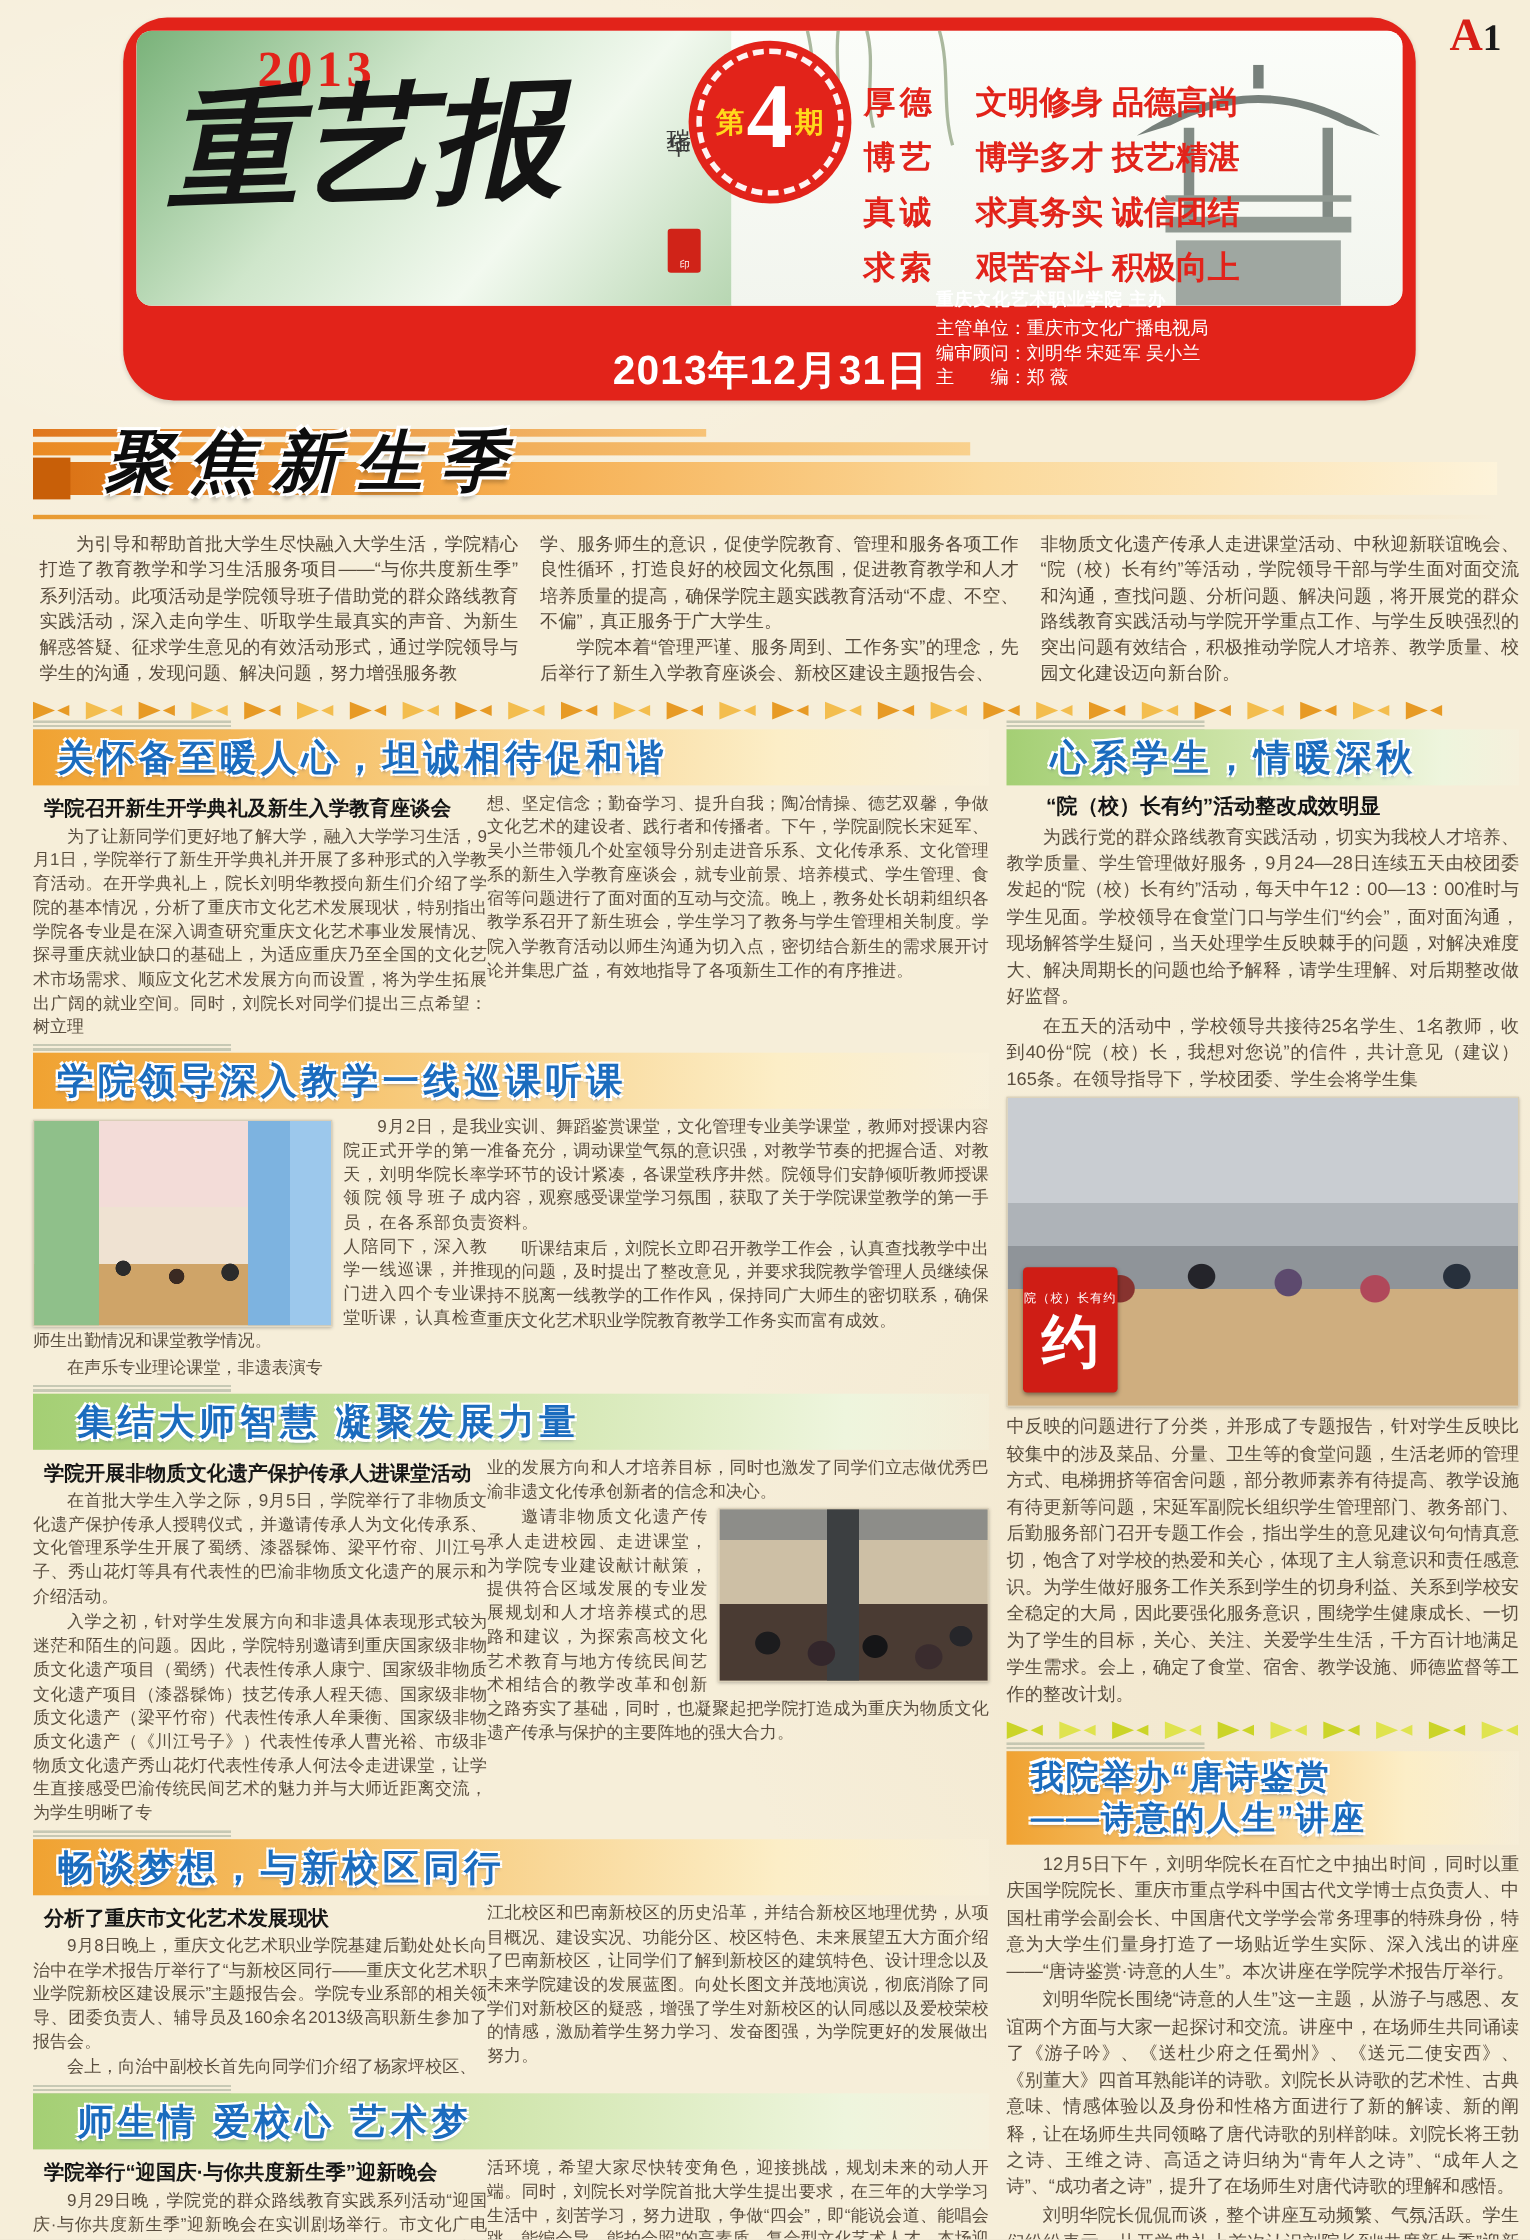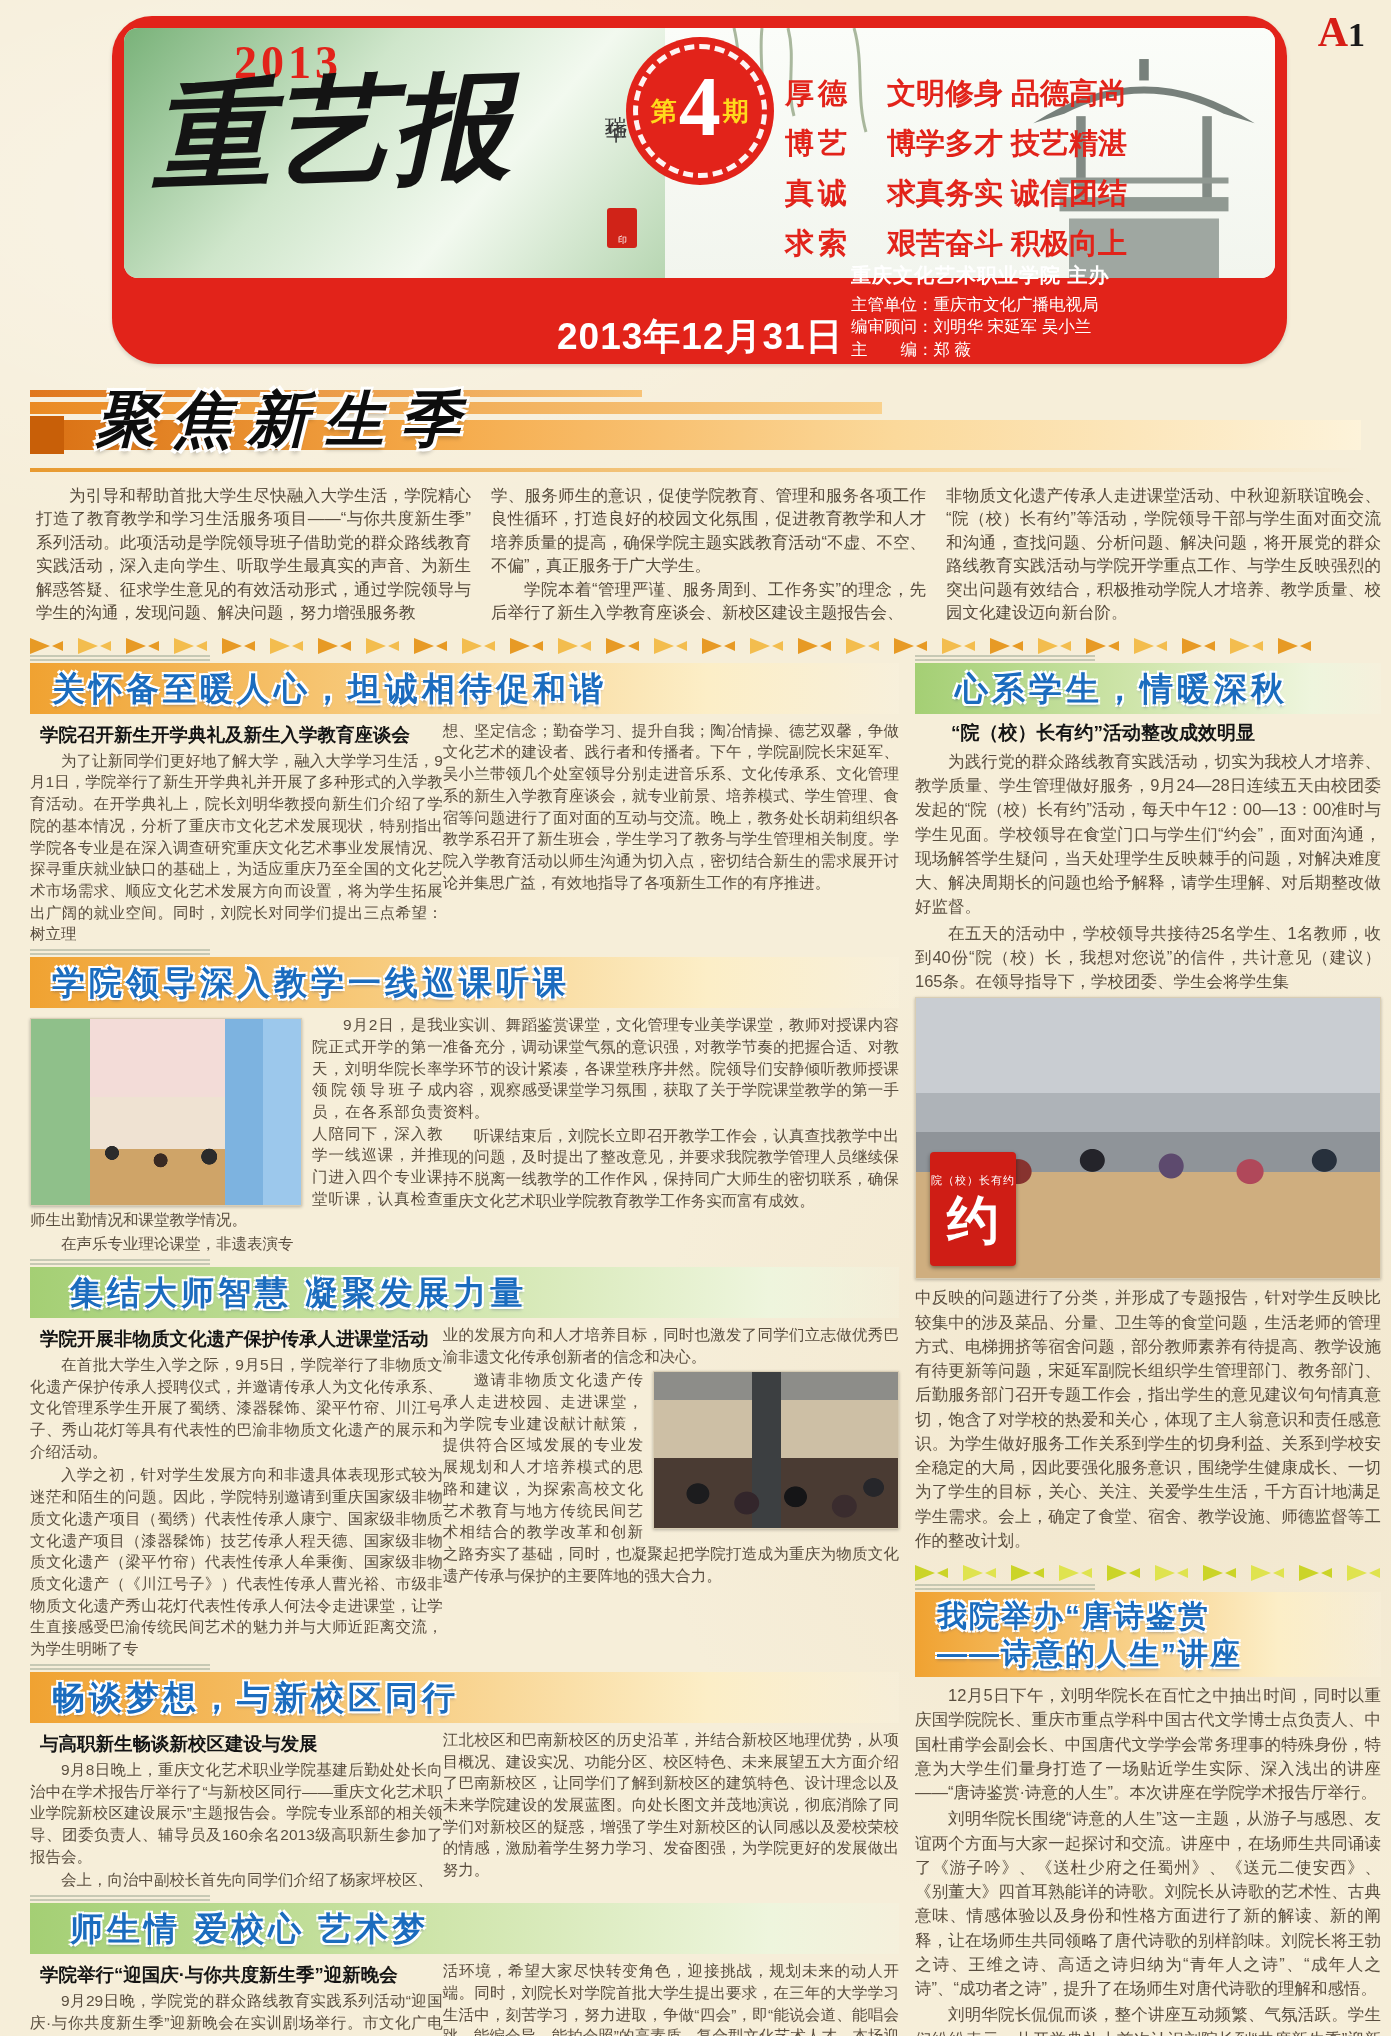--- a/index.html
+++ b/index.html
@@ -37,21 +37,21 @@
   .motto-row .m-l{ width:68px; letter-spacing:4px; }
   .issue-badge{ position:absolute; left:44.2%; top:16px; width:134px; height:134px; background:#e2231a;
     border-radius:50%; border:5px dashed rgba(255,255,255,.95); box-shadow:0 0 0 7px #e2231a;
     display:flex; align-items:center; justify-content:center; z-index:3; }
   .issue-badge .pre,.issue-badge .suf{ color:#ffd91c; font-size:26px; font-weight:bold; }
   .issue-badge .no{ color:#ffffff; font-family:"Liberation Serif",serif; font-size:84px; font-weight:bold;
     line-height:1; margin:0 2px 8px; }
   .banner-bottom{ position:absolute; left:0; right:0; bottom:0; height:86px; color:#fff; }
   .pub-date{ position:absolute; left:445px; top:34px; font-size:37px; font-weight:bold; letter-spacing:1px; }
   .pub-info{ position:absolute; right:36px; top:-16px; width:400px; line-height:1.35; }
-  .pub-info .org{ font-size:20px; font-weight:bold; margin-bottom:4px; letter-spacing:1px; }
+  .pub-info .org{ font-size:16px; font-weight:bold; margin-bottom:4px; letter-spacing:1px; }
   .pub-info .sm{ font-size:16.5px; }
   
   .lead-head{ position:relative; margin:16px 30px 0; height:84px; }
   .lead-bars i{ position:absolute; display:block; }
   .lead-bars .b1{ left:0; top:10px; width:46%; height:7px; background:linear-gradient(90deg,#e0771c,#f7c377); }
   .lead-bars .b2{ left:0; top:22px; width:64%; height:12px; background:linear-gradient(90deg,#ea8a22,#f9d18d); }
   .lead-bars .b3{ left:0; top:40px; width:100%; height:30px; background:linear-gradient(90deg,#d96f12,#f5a948 30%,#fbd99b 65%,#fdf3da); }
   .lead-bars .b4{ left:0; top:36px; width:34px; height:38px; background:#c85f08; }
   .lead-head h1{ position:absolute; left:66px; top:0; font-size:60px; font-weight:bold; font-style:italic;
     font-family:"DejaVu Serif",serif; color:#0d0d0d; letter-spacing:16px;
@@ -312,21 +312,21 @@
           </div>
         </div>
       </section>
 
       <section class="art">
         <div class="band gold">
           <h2>畅谈梦想，与新校区同行</h2>
         </div>
         <div class="cols">
           <div class="c1">
-            <h3>与高职新生畅谈新校区建设与发展</h3>
+            <h3>分析了重庆市文化艺术发展现状</h3>
             <p>9月8日晚上，重庆文化艺术职业学院基建后勤处处长向治中在学术报告厅举行了“与新校区同行——重庆文化艺术职业学院新校区建设展示”主题报告会。学院专业系部的相关领导、团委负责人、辅导员及160余名2013级高职新生参加了报告会。</p>
             <p>会上，向治中副校长首先向同学们介绍了杨家坪校区、</p>
           </div>
           <div class="c2">
             <p class="cont">江北校区和巴南新校区的历史沿革，并结合新校区地理优势，从项目概况、建设实况、功能分区、校区特色、未来展望五大方面介绍了巴南新校区，让同学们了解到新校区的建筑特色、设计理念以及未来学院建设的发展蓝图。向处长图文并茂地演说，彻底消除了同学们对新校区的疑惑，增强了学生对新校区的认同感以及爱校荣校的情感，激励着学生努力学习、发奋图强，为学院更好的发展做出努力。</p>
           </div>
         </div>
       </section>
 
       <section class="art">

